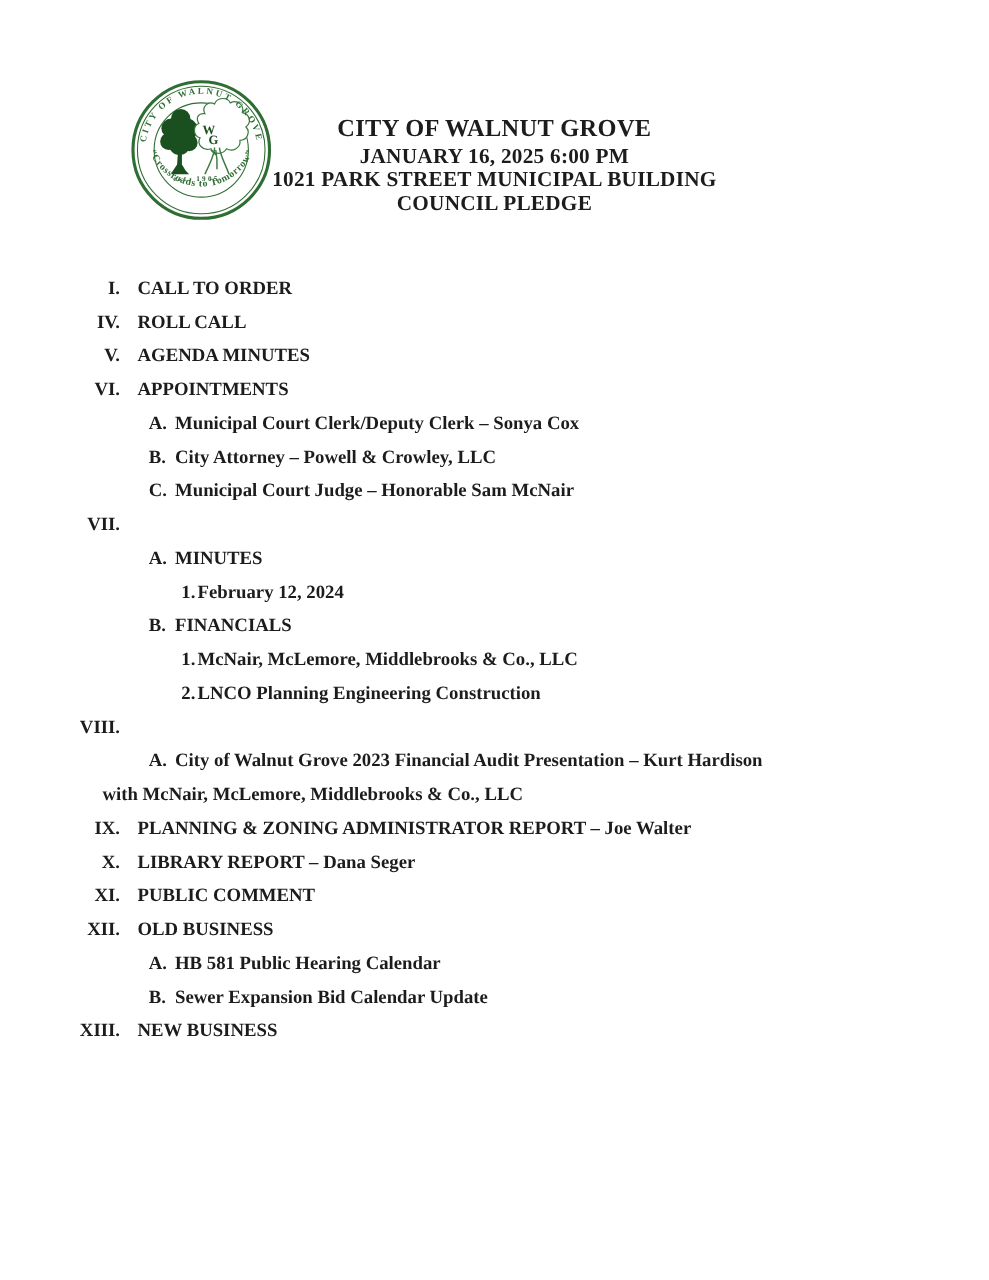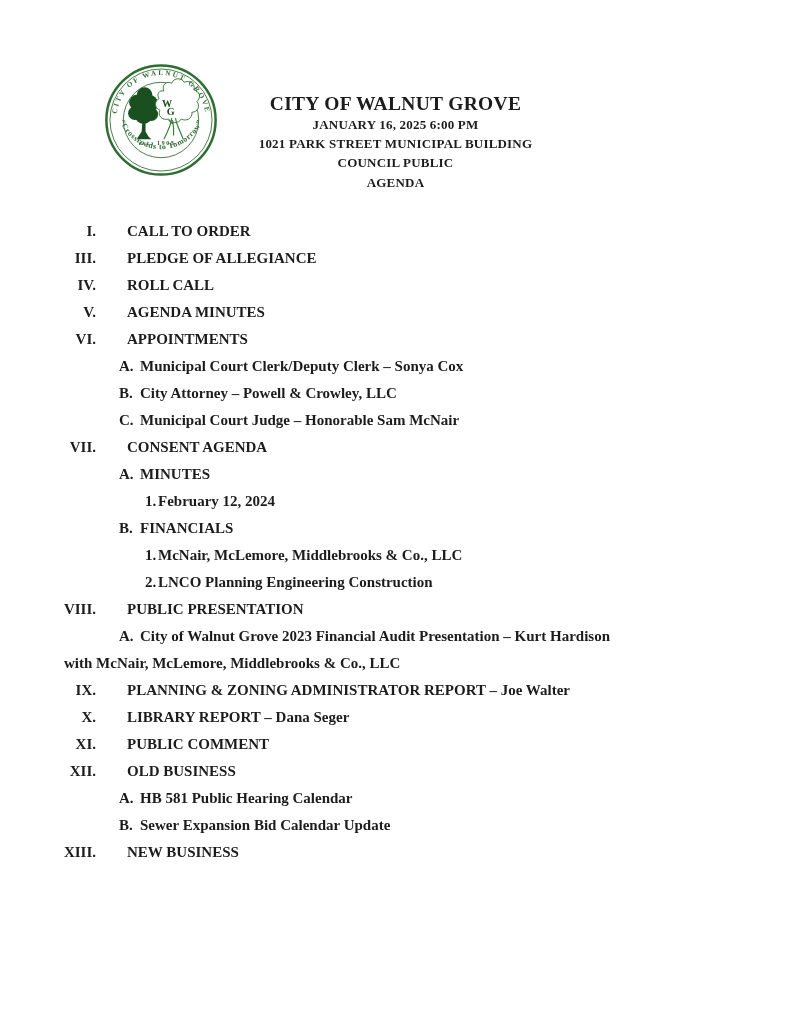--- a/index.html
+++ b/index.html
@@ -9,34 +9,34 @@
   }
   
   .seal{position:absolute;left:103px;top:62px;width:116px;height:116px;}
   .seal text{font-family:"Liberation Serif", serif;font-weight:bold;}
   
   .header-text{
     position:absolute;left:0;right:0;top:93px;text-align:center;
     font-weight:bold;color:#1c1c1c;
   }
   .doc-title{font-size:19.5px;line-height:22px;letter-spacing:0.3px;}
-  .doc-sub{font-size:13px;line-height:19.2px;letter-spacing:0.2px;}
+  .doc-sub{font-size:17px;line-height:19.2px;letter-spacing:0.2px;}
   
   #agenda-list{
     position:absolute;left:0;top:218px;width:100%;
     font-weight:bold;font-size:15px;color:#1c1c1c;
   }
   .row{display:flex;height:27px;line-height:27px;}
   .num{width:96px;text-align:right;flex:none;}
-  .l1-txt{margin-left:31px;}
+  .l1-txt{margin-left:14px;}
   .level2{padding-left:119px;}
   .sub-label{width:21px;flex:none;}
   .level3{padding-left:145px;}
   .sub-label3{width:13px;flex:none;}
-  .level2b{padding-left:64px;}
+  .level2b{padding-left:82px;}
 </style>
 </head>
 <body>
 
 <div class="page">
 
   <svg class="seal" viewBox="0 0 120 120">
     <defs>
       <path id="arcTop" d="M 16.5,76 A 46.4,46.4 0 1 1 103.5,76" fill="none"></path>
       <path id="arcBottom" d="M 14.5,52 A 46.2,46.2 0 0 0 105.5,52" fill="none"></path>
@@ -70,32 +70,27 @@
     </text>
     <text font-size="8.2" letter-spacing="0.6" fill="#2f6e33">
       <textPath href="#arcBottom" startOffset="50%" text-anchor="middle">“Crossroads to Tomorrow”</textPath>
     </text>
   </svg>
 
   <div class="header-text">
     <div class="doc-title">CITY OF WALNUT GROVE</div>
     <div class="doc-sub">JANUARY 16, 2025 6:00 PM</div>
     <div class="doc-sub">1021 PARK STREET MUNICIPAL BUILDING</div>
-    <div class="doc-sub">COUNCIL PUBLIC</div>
-    <div class="doc-sub">AGENDA</div>
+    <div class="doc-sub">COUNCIL PLEDGE</div>
   </div>
 
   <div id="agenda-list">
       <div class="row level1">
         <span class="num">I.</span>
         <span class="l1-txt">CALL TO ORDER</span>
-      </div>
-      <div class="row level1">
-        <span class="num">III.</span>
-        <span class="l1-txt">PLEDGE OF ALLEGIANCE</span>
       </div>
       <div class="row level1">
         <span class="num">IV.</span>
         <span class="l1-txt">ROLL CALL</span>
       </div>
       <div class="row level1">
         <span class="num">V.</span>
         <span class="l1-txt">AGENDA MINUTES</span>
       </div>
       <div class="row level1">
@@ -109,21 +104,20 @@
       <div class="row level2">
         <span class="sub-label">B.</span>
         <span class="txt">City Attorney – Powell &amp; Crowley, LLC</span>
       </div>
       <div class="row level2">
         <span class="sub-label">C.</span>
         <span class="txt">Municipal Court Judge – Honorable Sam McNair</span>
       </div>
       <div class="row level1">
         <span class="num">VII.</span>
-        <span class="l1-txt">CONSENT AGENDA</span>
       </div>
       <div class="row level2">
         <span class="sub-label">A.</span>
         <span class="txt">MINUTES</span>
       </div>
       <div class="row level3">
         <span class="sub-label3">1.</span>
         <span class="txt">February 12, 2024</span>
       </div>
       <div class="row level2">
@@ -133,21 +127,20 @@
       <div class="row level3">
         <span class="sub-label3">1.</span>
         <span class="txt">McNair, McLemore, Middlebrooks &amp; Co., LLC</span>
       </div>
       <div class="row level3">
         <span class="sub-label3">2.</span>
         <span class="txt">LNCO Planning Engineering Construction</span>
       </div>
       <div class="row level1">
         <span class="num">VIII.</span>
-        <span class="l1-txt">PUBLIC PRESENTATION</span>
       </div>
       <div class="row level2">
         <span class="sub-label">A.</span>
         <span class="txt">City of Walnut Grove 2023 Financial Audit Presentation – Kurt Hardison</span>
       </div>
       <div class="row level2b">
         <span class="txt">with McNair, McLemore, Middlebrooks &amp; Co., LLC</span>
       </div>
       <div class="row level1">
         <span class="num">IX.</span>

